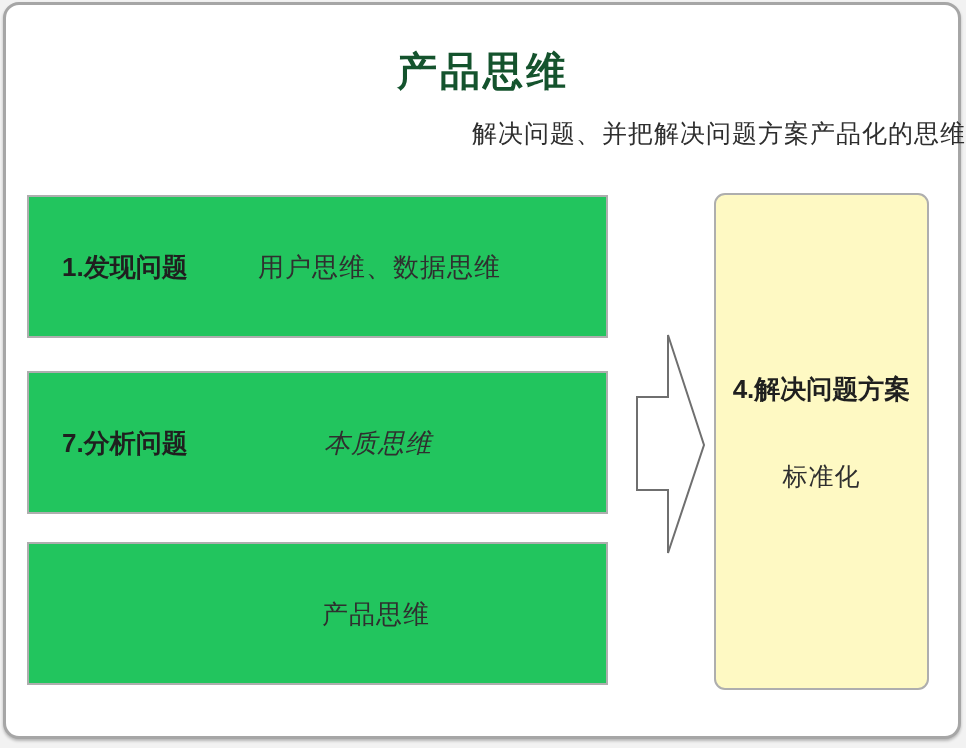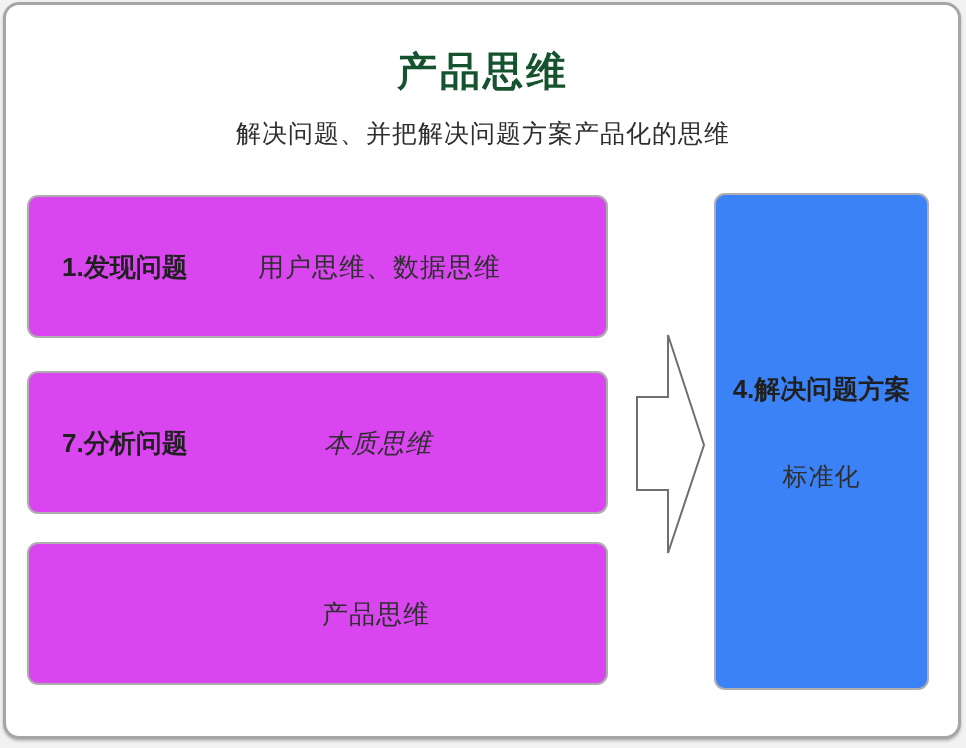--- a/index.html
+++ b/index.html
@@ -29,36 +29,36 @@
     text-align: center;
     font-size: 40px;
     font-weight: 700;
     letter-spacing: 3px;
     color: #14532d;
   }
 
   .page-subtitle {
     position: absolute;
     top: 117px; left: 0; width: 100%;
-    text-align: center;
+    text-align: right;
     font-size: 25px;
     font-weight: 400;
     letter-spacing: 1px;
     color: #2e2e2e;
     font-family: Liberation Serif, serif;
   }
 
   .step-box {
     position: absolute;
     left: 27px;
     width: 581px;
     height: 143px;
-    background: #d946ef;
+    background: #22c55e;
     border: 2px solid #aeaeae;
-    border-radius: 11px;
+    border-radius: 0;
   }
   .step-box.s1 { top: 195px; }
   .step-box.s2 { top: 371px; }
   .step-box.s3 { top: 542px; }
 
   .step-label {
     position: absolute;
     left: 33px;
     top: 50%;
     transform: translateY(-50%);
@@ -89,21 +89,21 @@
     width: 80px;
     height: 232px;
   }
 
   .result-box {
     position: absolute;
     left: 714px;
     top: 193px;
     width: 215px;
     height: 497px;
-    background: #3b82f6;
+    background: #fef9c3;
     border: 2px solid #aeaeae;
     border-radius: 11px;
     display: flex;
     flex-direction: column;
     align-items: center;
     justify-content: center;
   }
   .result-inner {
     transform: translateY(-10px);
     text-align: center;

